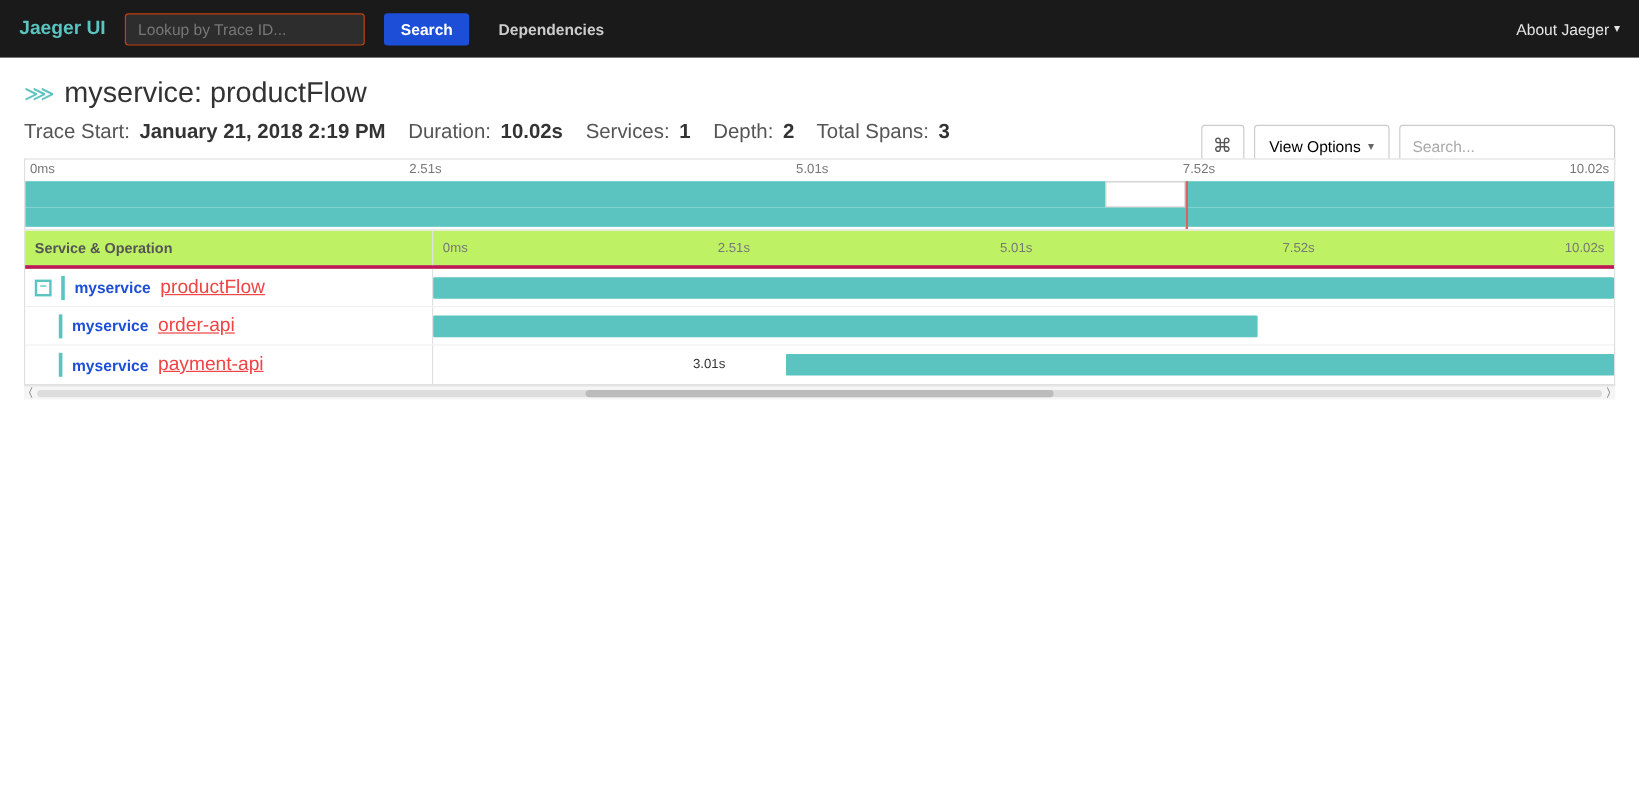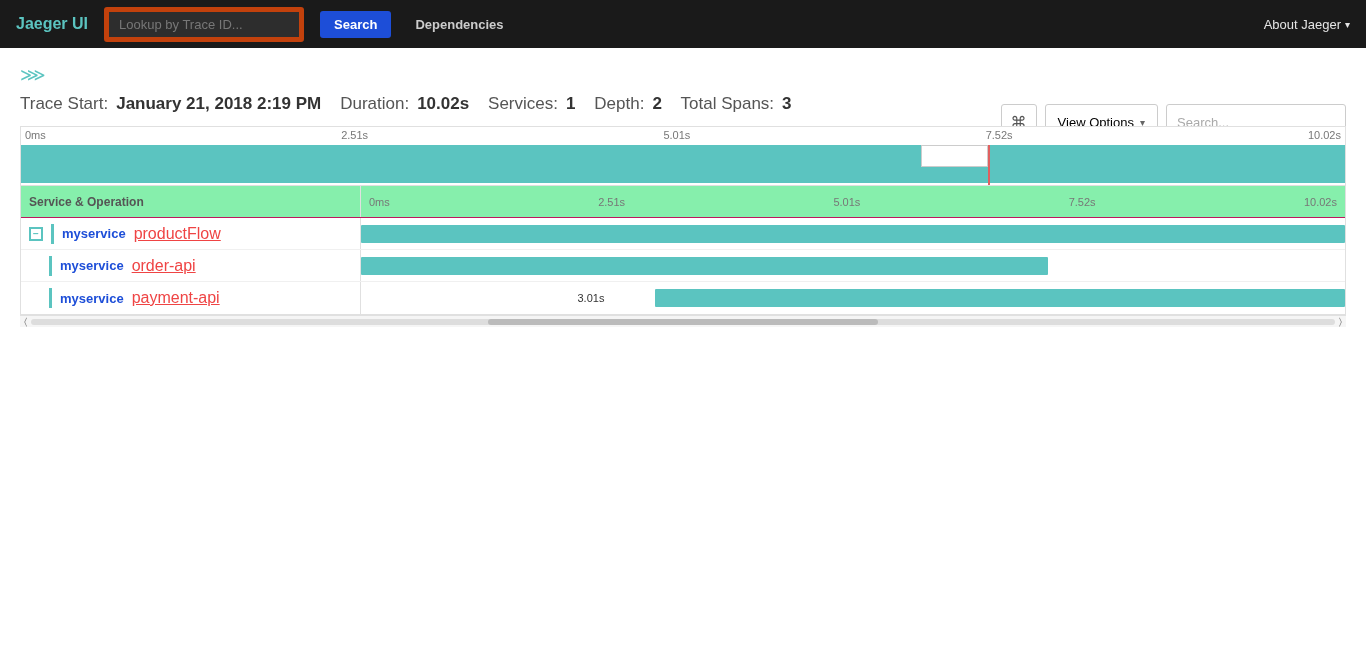--- a/index.html
+++ b/index.html
@@ -15,21 +15,21 @@
       gap: 16px;
     }
     .navbar-brand {
       color: #5bc4c0;
       font-weight: bold;
       font-size: 16px;
       white-space: nowrap;
     }
     .navbar-search-input {
       background: #2d2d2d;
-      border: 5px solid #c2410c;
+      border: 1px solid #c2410c;
       border-radius: 3px;
       color: #ccc;
       padding: 5px 10px;
       font-size: 13px;
       width: 200px;
       outline: none;
     }
     .navbar-search-input::placeholder { color: #777; }
     .navbar-btn {
       background: #1d4ed8;
@@ -204,22 +204,22 @@
       background: #e06060;
     }
 
     
     .trace-table {
       border: 1px solid #e0e0e0;
       border-top: none;
     }
     .trace-table-header {
       display: flex;
-      background: #86efac;
-      border-bottom: 1px solid #be185d;
+      background: #bef264;
+      border-bottom: 3px solid #be185d;
       font-size: 12px;
       font-weight: 600;
       color: #555;
       height: 32px;
       align-items: center;
     }
     .col-service {
       width: 340px;
       min-width: 340px;
       padding: 0 8px;
@@ -363,20 +363,21 @@
     <div class="toolbar-cmd-btn">⌘</div>
     <button class="view-options-btn">
       <span>View Options</span>
       <span class="caret">▾</span>
     </button>
     <input class="toolbar-search" type="text" placeholder="Search..." style="">
   </div>
 
   <div class="trace-title">
     <span class="collapse-icon">⋙</span>
+    <h1 class="trace-name">myservice: productFlow</h1>
   </div>
 
   <div class="trace-meta">
     <span>Trace Start:</span><strong>January 21, 2018 2:19 PM</strong>
     &nbsp;&nbsp;
     <span>Duration:</span><strong>10.02s</strong>
     &nbsp;&nbsp;
     <span>Services:</span><strong>1</strong>
     &nbsp;&nbsp;
     <span>Depth:</span><strong>2</strong>

